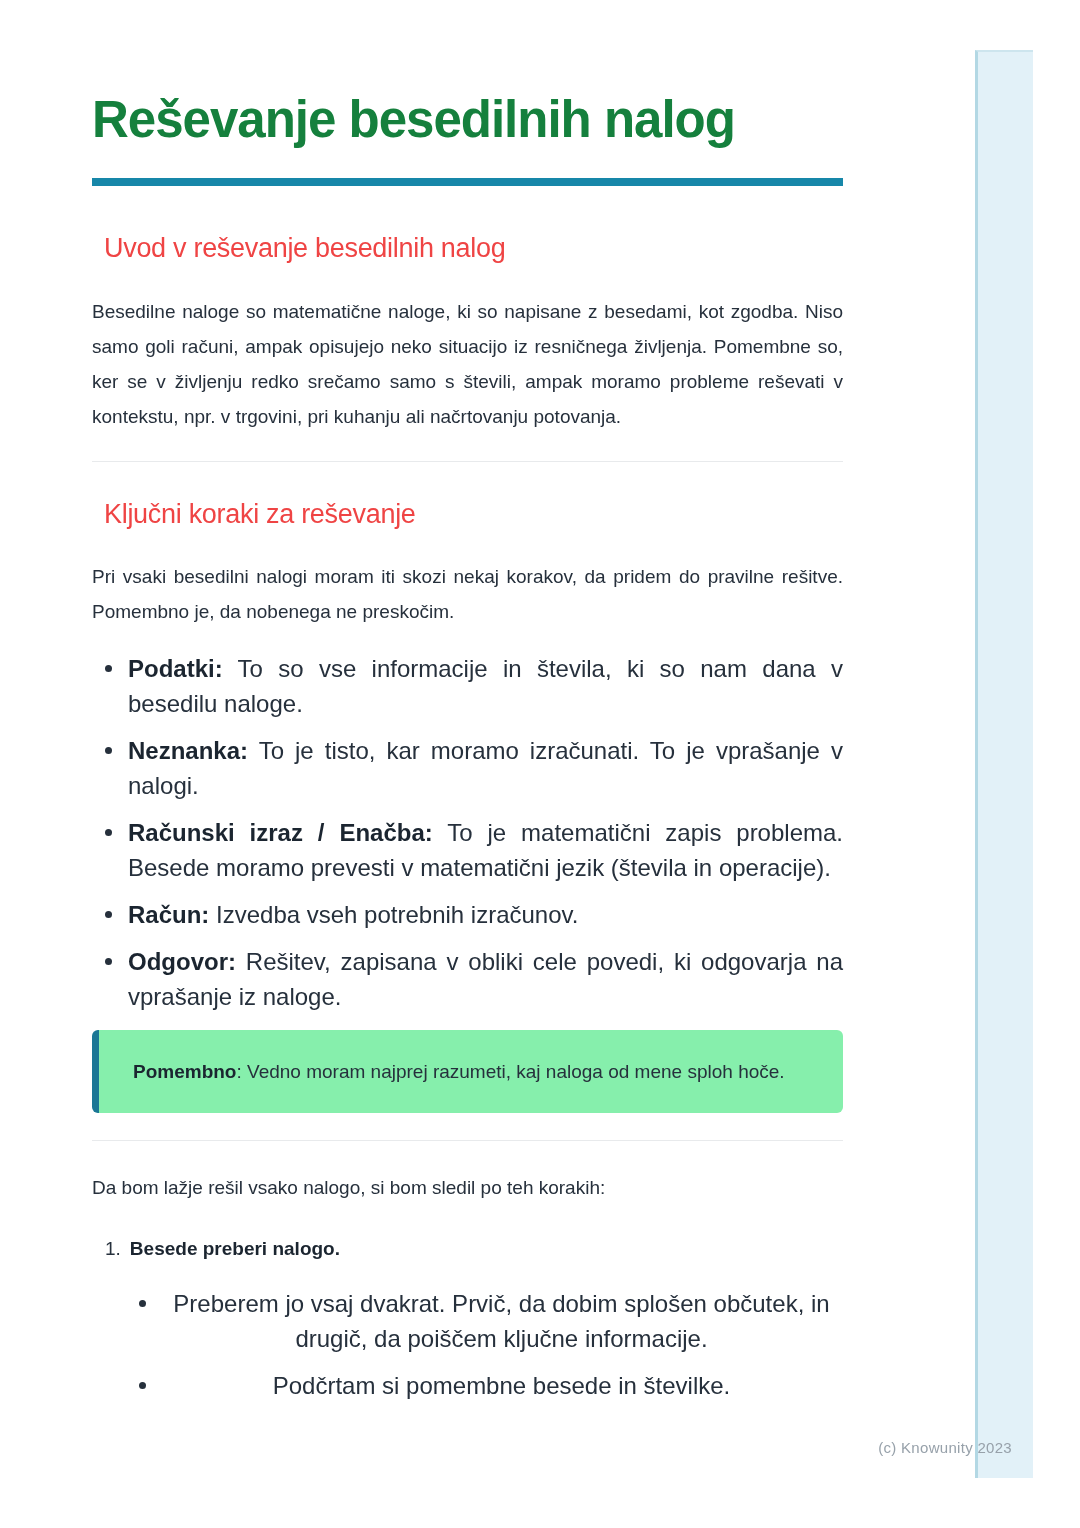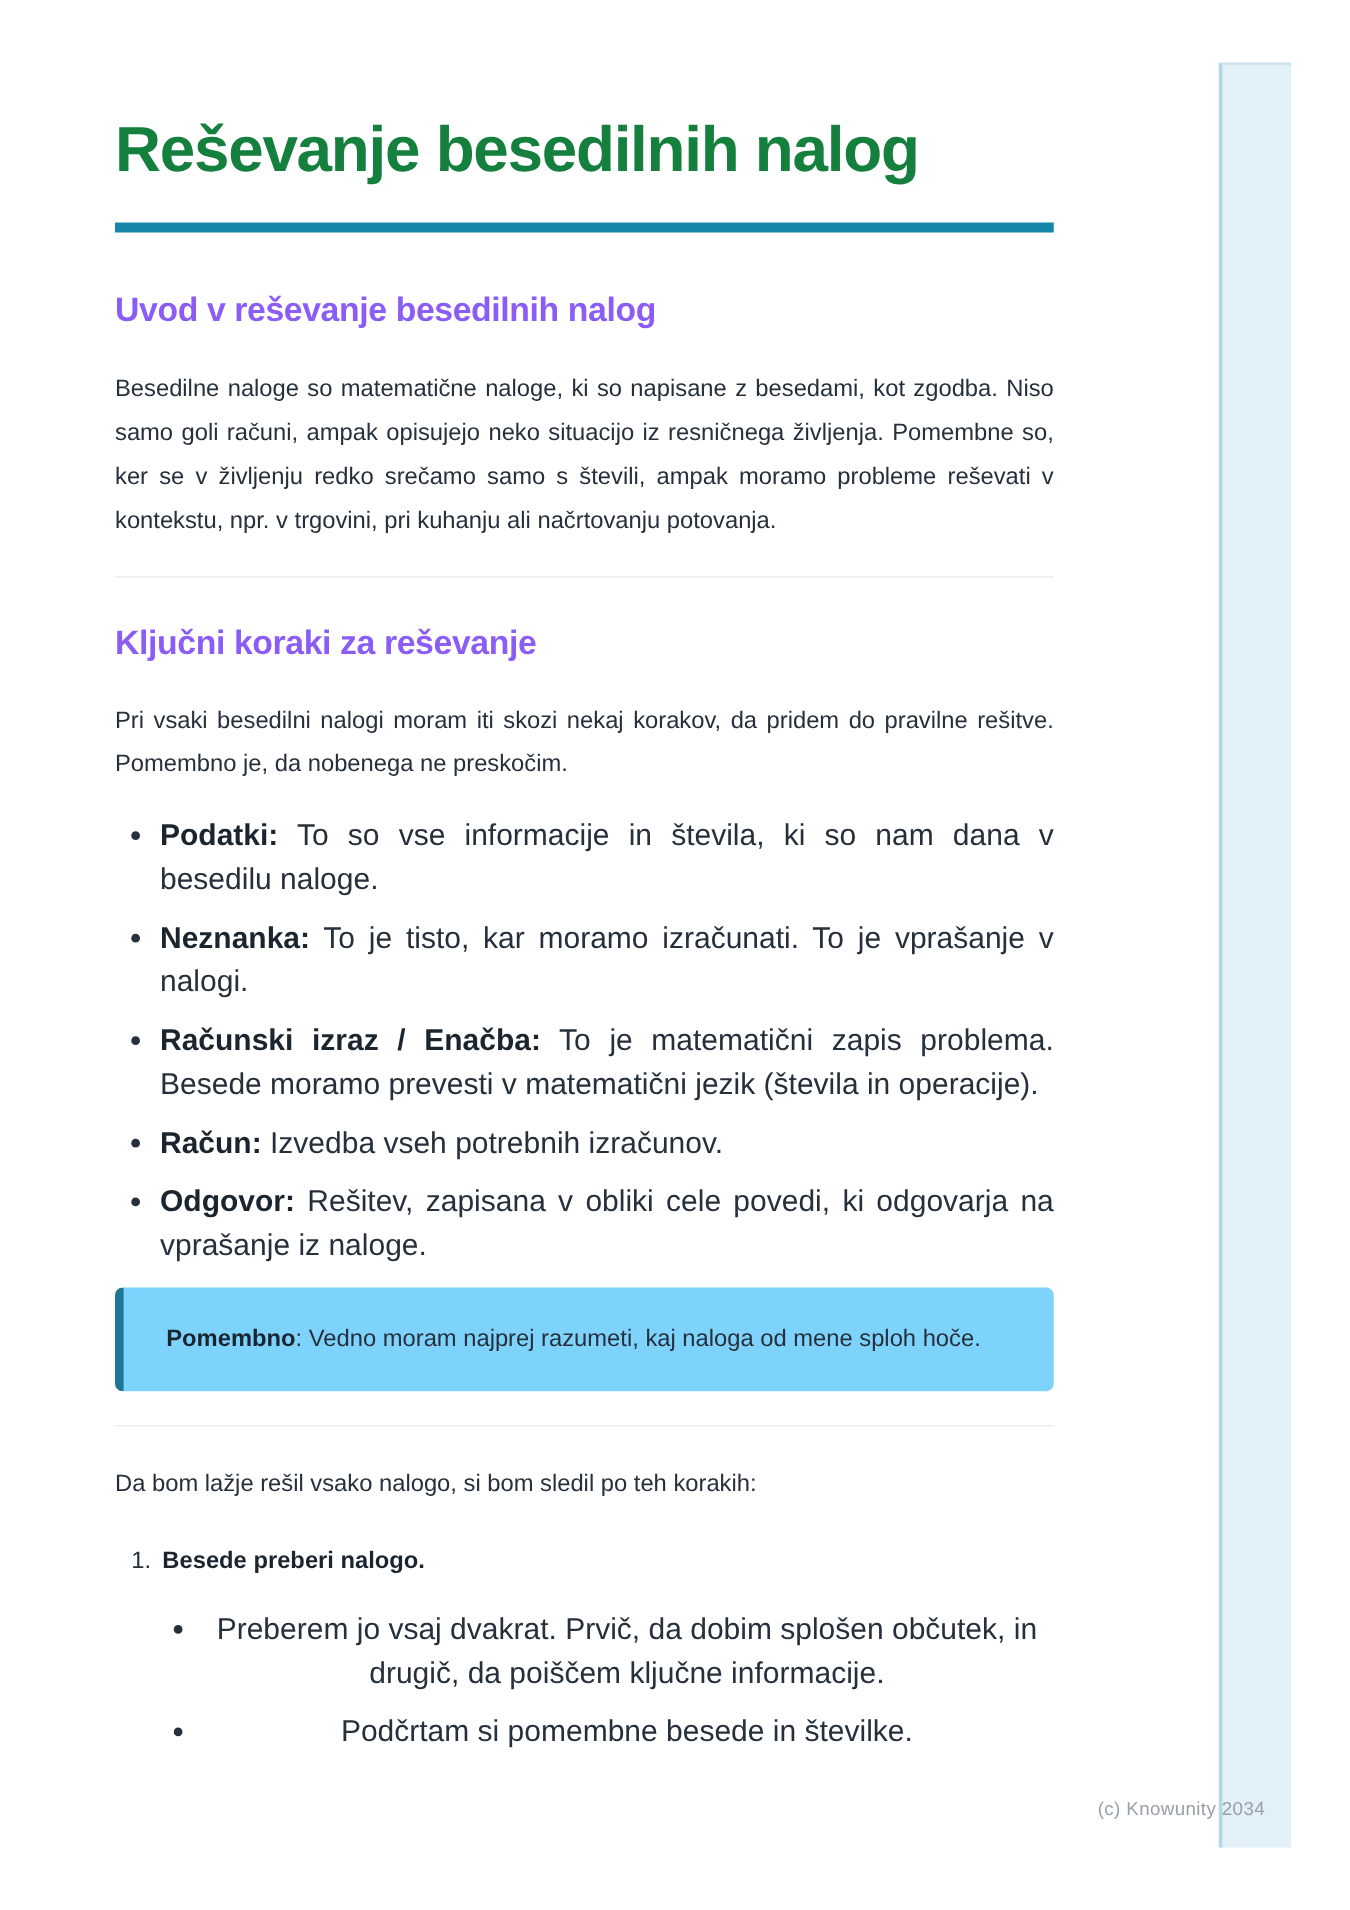--- a/index.html
+++ b/index.html
@@ -54,26 +54,26 @@
     color: #15803d;
   }
 
   .title-rule {
     height: 8px;
     background: #1787a9;
     margin-top: 28px;
   }
 
   h2.section-heading {
-    margin: 0;
+    margin: 12px;
     margin-top: 36px;
     font-size: 27px;
     line-height: 1.2;
-    font-weight: bold;
-    color: #8b5cf6;
+    font-weight: normal;
+    color: #ef4444;
     letter-spacing: -0.3px;
   }
   section.first h2.section-heading { margin-top: 46px; }
 
   p.para {
     margin: 29px 0 0 0;
     font-size: 19px;
     line-height: 35px;
     text-align: justify;
     color: #26303c;
@@ -106,21 +106,21 @@
     top: 14px;
     width: 7px;
     height: 7px;
     border-radius: 50%;
     background: #26303c;
   }
   .term { font-weight: bold; color: #1b2530; }
 
   .callout {
     margin-top: 16px;
-    background: #7dd3fc;
+    background: #86efac;
     border-left: 7px solid #1b7795;
     border-radius: 6px;
     padding: 24px 40px 24px 34px;
   }
   .callout p {
     margin: 0;
     font-size: 19px;
     line-height: 35px;
   }
 
@@ -151,21 +151,21 @@
     text-align: center;
   }
   ul.bullets.sub > li::before {
     left: 12px;
   }
 </style>
 </head>
 <body>
 
 <div class="side-strip"></div>
-<div class="watermark">(c) Knowunity 2034</div>
+<div class="watermark">(c) Knowunity 2023</div>
 
 <main class="content">
 
   <h1 class="page-title">Reševanje besedilnih nalog</h1>
   <div class="title-rule"></div>
 
   <section class="first">
     <h2 class="section-heading">Uvod v reševanje besedilnih nalog</h2>
     <p class="para">Besedilne naloge so matematične naloge, ki so napisane z besedami, kot zgodba. Niso samo goli računi, ampak opisujejo neko situacijo iz resničnega življenja. Pomembne so, ker se v življenju redko srečamo samo s števili, ampak moramo probleme reševati v kontekstu, npr. v trgovini, pri kuhanju ali načrtovanju potovanja.</p>
   </section>

